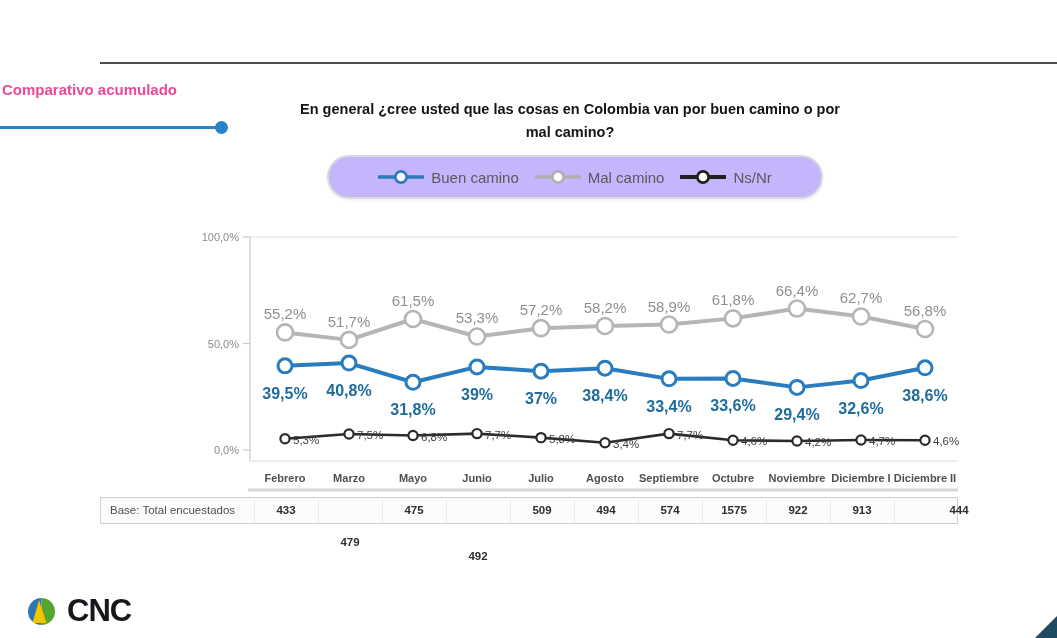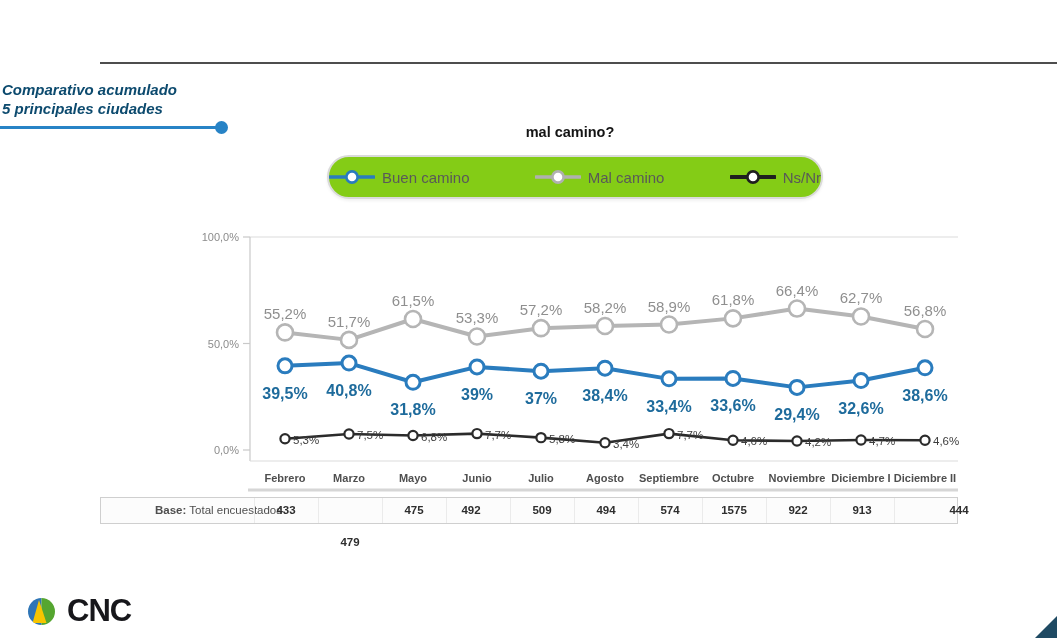--- a/index.html
+++ b/index.html
@@ -2,69 +2,68 @@
 <html><head>
 <meta charset="utf-8">
 <style>
   html,body { margin:0; padding:0; background:#ffffff; }
   .slide {
     position:relative; width:1057px; height:638px; background:#ffffff;
     font-family:"Liberation Sans", sans-serif; overflow:hidden;
   }
   .top-rule { position:absolute; left:100px; top:62px; width:957px; height:2px; background:#4d4d4d; }
 
-  .section-heading { position:absolute; left:2px; top:80px; width:240px; color:#0c4a6e; font-weight:bold; font-size:15px; line-height:1.28;font-style:italic; }
+  .section-heading { position:absolute; left:2px; top:80px; width:240px; color:#ec4899; font-weight:bold; font-size:15px; line-height:1.28; }
   .heading-rule { position:absolute; left:0; top:126px; width:222px; height:3px; background:#2783C6; }
   .heading-dot  { position:absolute; left:215px; top:121px; width:13px; height:13px; border-radius:50%; background:#2783C6; }
 
   .question { position:absolute; left:255px; top:98px; width:630px; text-align:center; color:#141414; font-weight:bold; font-size:14.5px; line-height:1.6; }
 
   .legend-pill {
     position:absolute; left:327px; top:155px; width:492px; height:40px;
-    border:2px solid #DADADA; border-radius:24px; background:#84cc16;
+    border:2px solid #DADADA; border-radius:24px; background:#c4b5fd;
     box-shadow:0 2px 3px rgba(0,0,0,0.06);
-    display:flex; align-items:center; justify-content:space-between; gap:16px;
+    display:flex; align-items:center; justify-content:center; gap:16px;
   }
   .legend-item { display:flex; align-items:center; gap:7px; }
   .legend-item span { font-size:15px; color:#595959; }
 
   .chart-wrap { position:absolute; left:90px; top:228px; width:880px; height:266px; }
 
   .base-row {
     position:absolute; left:100px; top:497px; width:856px; height:25px;
     border:1px solid #CFCFCF; background:#FCFCFC;
   }
   .base-label { position:absolute; left:9px; top:0; height:25px; line-height:25px; font-size:11.5px; color:#4F4F4F; white-space:nowrap; }
-  .base-label b { font-weight:bold;margin-left:45px; }
+  .base-label b { font-weight:normal; }
   .base-cell { position:absolute; top:0; width:60px; height:25px; line-height:25px; text-align:center; font-size:11.5px; font-weight:bold; color:#2E2E2E; }
   .base-sep { position:absolute; top:0; width:1px; height:25px; background:#EBEBEB; }
 
   .footnote { position:absolute; right:2px; top:571px; font-size:10.5px; color:#4A4A4A; letter-spacing:-0.1px; white-space:nowrap; }
 
   .logo { position:absolute; left:28px; top:593px; display:flex; align-items:center; gap:12px; }
   .logo-text { font-size:31px; font-weight:bold; color:#17171B; letter-spacing:-1px; }
 
   .corner-triangle { position:absolute; right:0; bottom:0; width:0; height:0; border-left:22px solid transparent; border-bottom:22px solid #1F4A63; }
 </style>
 </head>
 <body>
 
 <div class="slide">
 
   <div class="top-rule"></div>
 
   <div class="section-heading">
     <div>Comparativo acumulado</div>
-    <div>5 principales ciudades</div>
   </div>
   <div class="heading-rule"></div>
   <div class="heading-dot"></div>
 
   <div class="question">
-    <br>
+    <span>En general ¿cree usted que las cosas en Colombia van por buen camino o por</span><br>
     <span>mal camino?</span>
   </div>
 
   <div class="legend-pill">
       <div class="legend-item">
         <svg width="46" height="16">
           <line x1="1" y1="8" x2="45" y2="8" stroke="#2A7CBE" stroke-width="3.4" stroke-linecap="round"></line>
           <circle cx="23" cy="8" r="5.6" fill="#fff" stroke="#2A7CBE" stroke-width="2.6"></circle>
         </svg>
         <span>Buen camino</span>
@@ -182,21 +181,21 @@
 
   <div class="base-row">
     <div class="base-label"><b>Base:</b><span> Total encuestados</span></div>
   <div class="base-sep" style="left: 153px;"></div>
       <div class="base-cell" style="left: 155px;">433</div>
       <div class="base-sep" style="left: 217px;"></div>
       <div class="base-cell" style="left: 219px; margin-top: 32px;">479</div>
       <div class="base-sep" style="left: 281px;"></div>
       <div class="base-cell" style="left: 283px;">475</div>
       <div class="base-sep" style="left: 345px;"></div>
-      <div class="base-cell" style="left: 340px;">492</div>
+      <div class="base-cell" style="left: 347px; margin-top: 46px;">492</div>
       <div class="base-sep" style="left: 409px;"></div>
       <div class="base-cell" style="left: 411px; text-align: center;">509</div>
       <div class="base-sep" style="left: 473px;"></div>
       <div class="base-cell" style="left: 475px;">494</div>
       <div class="base-sep" style="left: 537px;"></div>
       <div class="base-cell" style="left: 539px;">574</div>
       <div class="base-sep" style="left: 601px;"></div>
       <div class="base-cell" style="left: 603px;">1575</div>
       <div class="base-sep" style="left: 665px;"></div>
       <div class="base-cell" style="left: 667px;">922</div>

